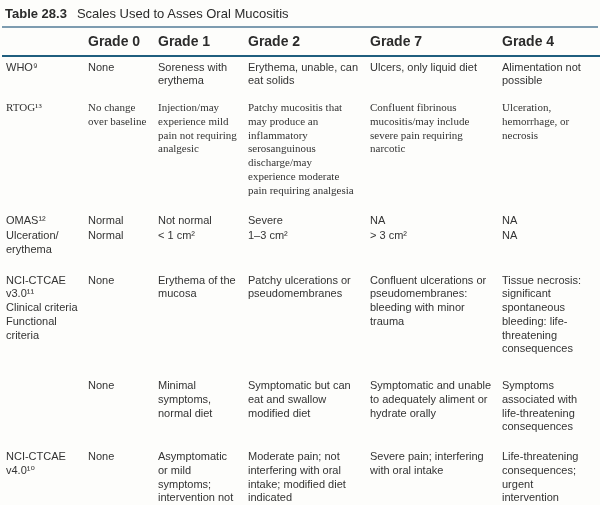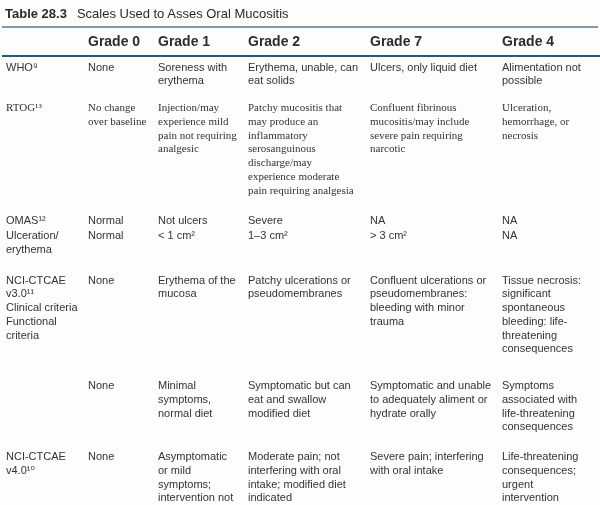--- a/index.html
+++ b/index.html
@@ -108,21 +108,21 @@
           <td class="first">RTOG¹³</td>
           <td>No change over baseline</td>
           <td>Injection/may experience mild pain not requiring analgesic</td>
           <td>Patchy mucositis that may produce an inflammatory serosanguinous discharge/may experience moderate pain requiring analgesia</td>
           <td>Confluent fibrinous mucositis/may include severe pain requiring narcotic</td>
           <td>Ulceration, hemorrhage, or necrosis</td>
         </tr>
         <tr class="row-omas">
           <td class="first">OMAS¹²</td>
           <td>Normal</td>
-          <td>Not ulcers</td>
+          <td>Not normal</td>
           <td>Severe</td>
           <td>NA</td>
           <td>NA</td>
         </tr>
         <tr class="row-ulcer">
           <td class="first">Ulceration/
 erythema</td>
           <td>Normal</td>
           <td>&lt; 1 cm²</td>
           <td>1–3 cm²</td>

